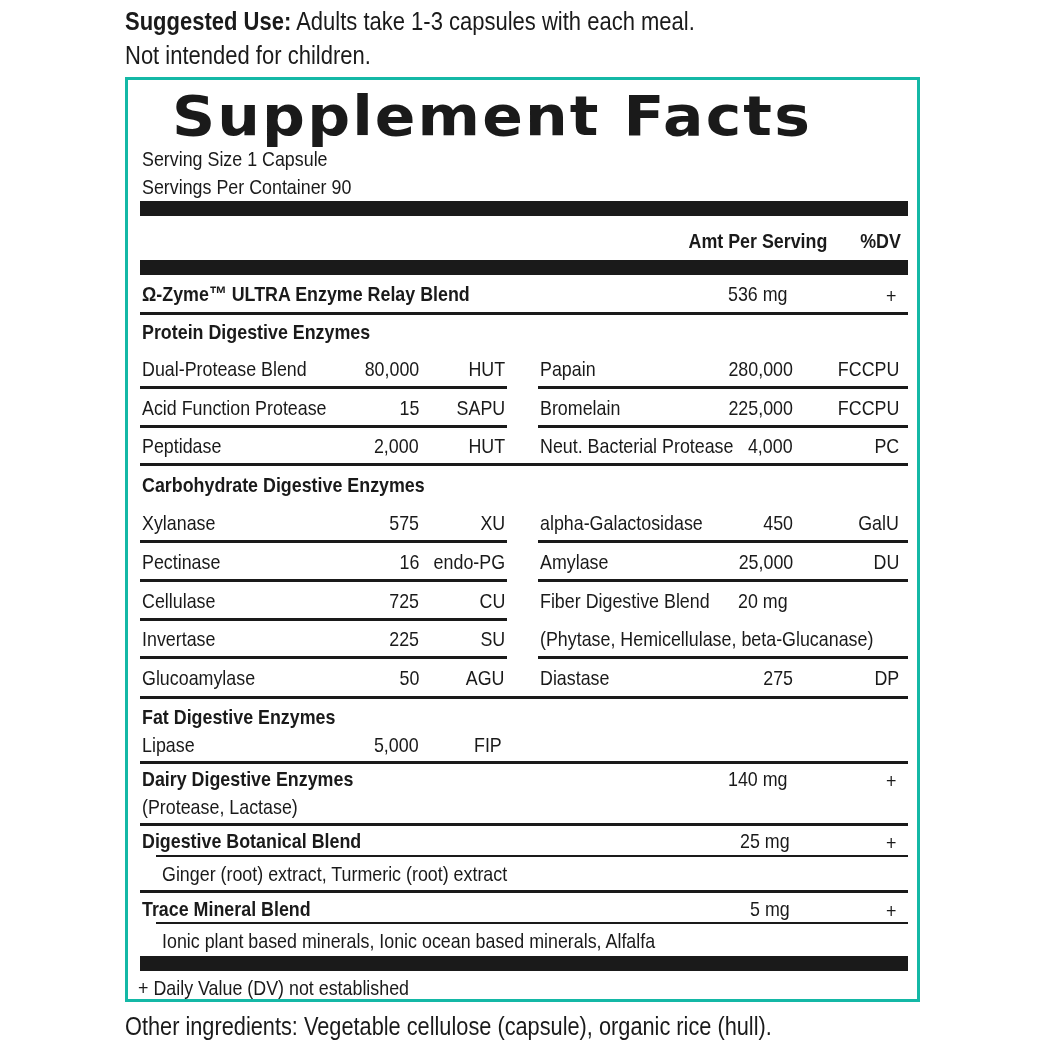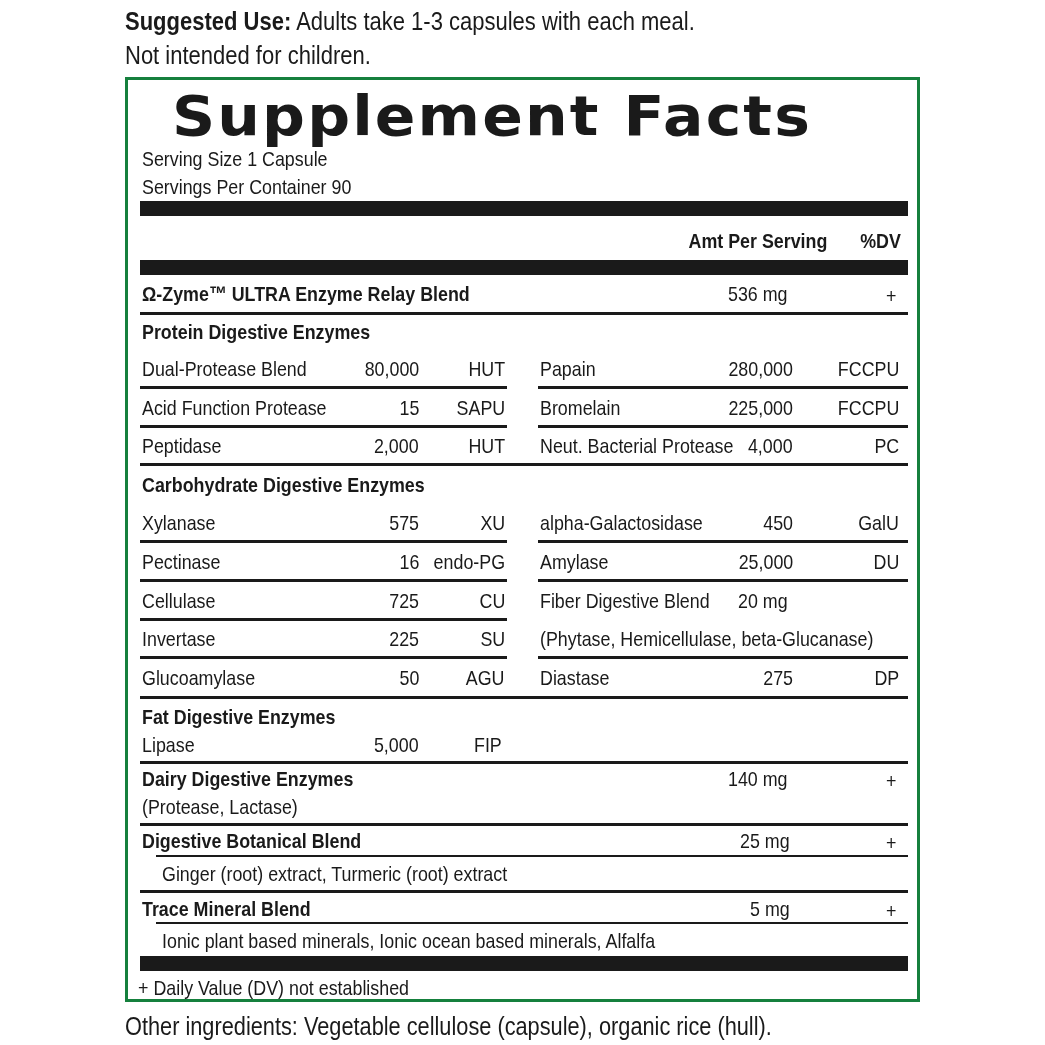--- a/index.html
+++ b/index.html
@@ -12,21 +12,21 @@
     .suggested {
       position: absolute; left: 125px; top: 4px;
       font-size: 25px; line-height: 34px;
       transform: scaleX(0.88); transform-origin: left top;
       white-space: nowrap;
     }
     .suggested b { font-weight: bold; }
     .facts-box {
       position: absolute; left: 125px; top: 77px;
       width: 795px; height: 925px;
-      border: 3px solid #15803d;
+      border: 3px solid #14b8a6;
       padding-left: 36px;
     }
     .title {
       position: absolute; left: 44px; top: 4px;
       font-family: "DejaVu Sans", sans-serif;
       font-weight: bold; font-size: 56px; letter-spacing: 2px;
       line-height: 64px; white-space: nowrap;
       transform: scaleX(1.07); transform-origin: left top;
     }
     .txt {

